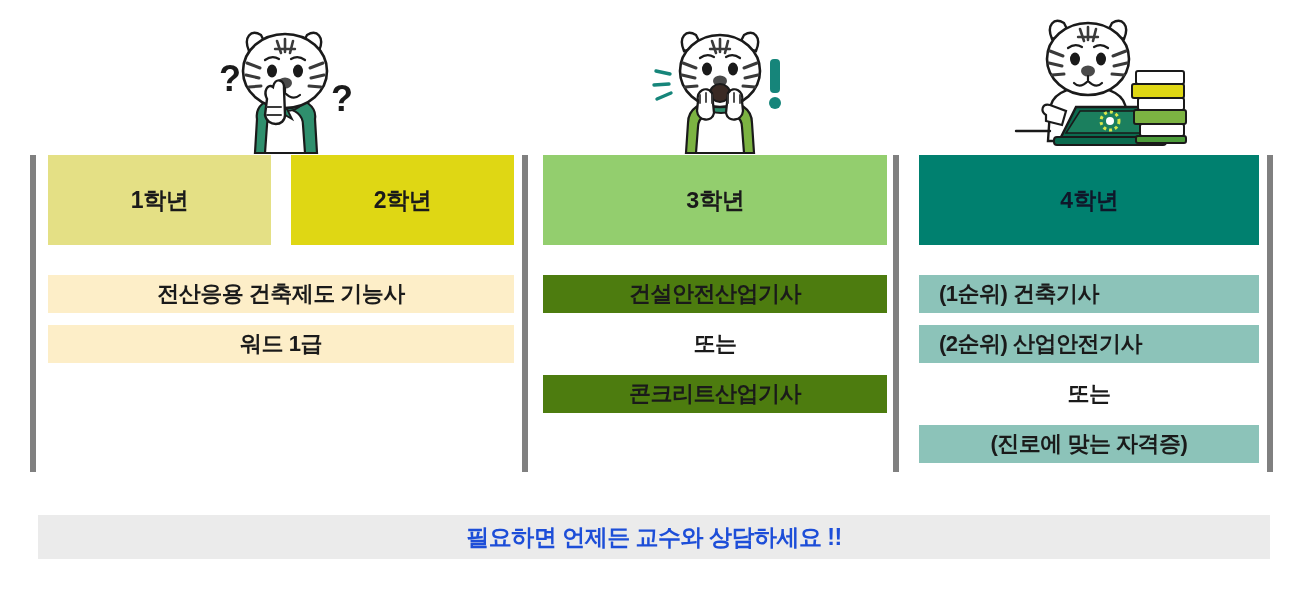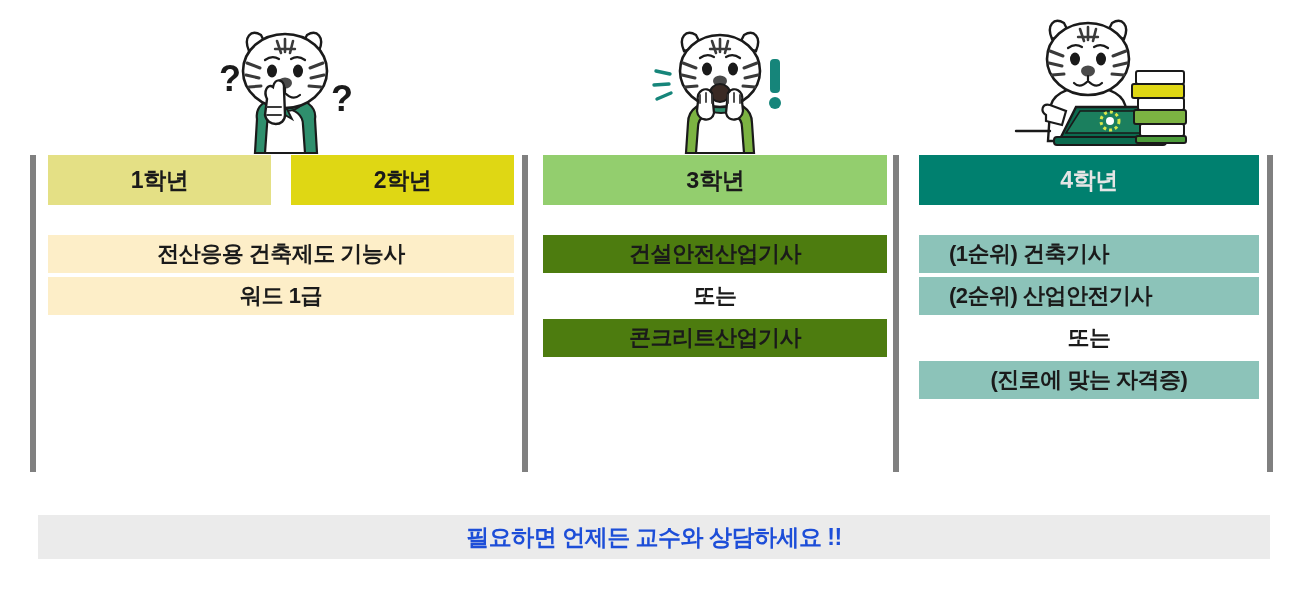--- a/index.html
+++ b/index.html
@@ -55,58 +55,58 @@
     position: absolute;
     top: 0;
   }
   .col-1 { left: 48px; width: 466px; }
   .col-2 { left: 543px; width: 344px; font-family: Liberation Mono, monospace; }
   .col-3 { left: 919px; width: 340px; }
 
   .header-strip {
     display: flex;
     width: 100%;
-    height: 50px;
+    height: 90px;
     gap: 20px;
   }
   .hdr {
     flex: 1 1 auto;
     display: flex;
     align-items: center;
     justify-content: center;
     font-size: 23px;
     font-weight: bold;
     color: #1a1a1a;
     letter-spacing: -0.5px;
   }
   .hdr-y1 { background: #e4e085; }
   .hdr-y2 { background: #dfd714; }
   .hdr-g3 { background: #93ce6e; }
-  .hdr-t4 { background: #00806f; color: #e5e5e5; }
+  .hdr-t4 { background: #00806f; color: #0f172a; font-family: Liberation Mono, monospace; }
 
   .rows {
     margin-top: 30px;
     width: 100%;
   }
   .row {
     display: flex;
     align-items: center;
     justify-content: center;
     height: 38px;
-    margin-bottom: 4px;
+    margin-bottom: 12px;
     font-size: 22px;
     font-weight: bold;
     color: #1a1a1a;
     letter-spacing: -0.5px;
   }
   .row.cream { background: #fdeec8; }
   .row.lightgreen { background: #4d7c0f; }
   .row.teal { background: #8cc3b9; }
   .row.plain { background: transparent; }
-  .row.left { justify-content: flex-start; padding-left: 30px; }
+  .row.left { justify-content: flex-start; padding-left: 20px; }
 
   
   .footer-banner {
     position: absolute;
     left: 38px;
     top: 515px;
     width: 1232px;
     height: 44px;
     background: #ebebeb;
     display: flex;

